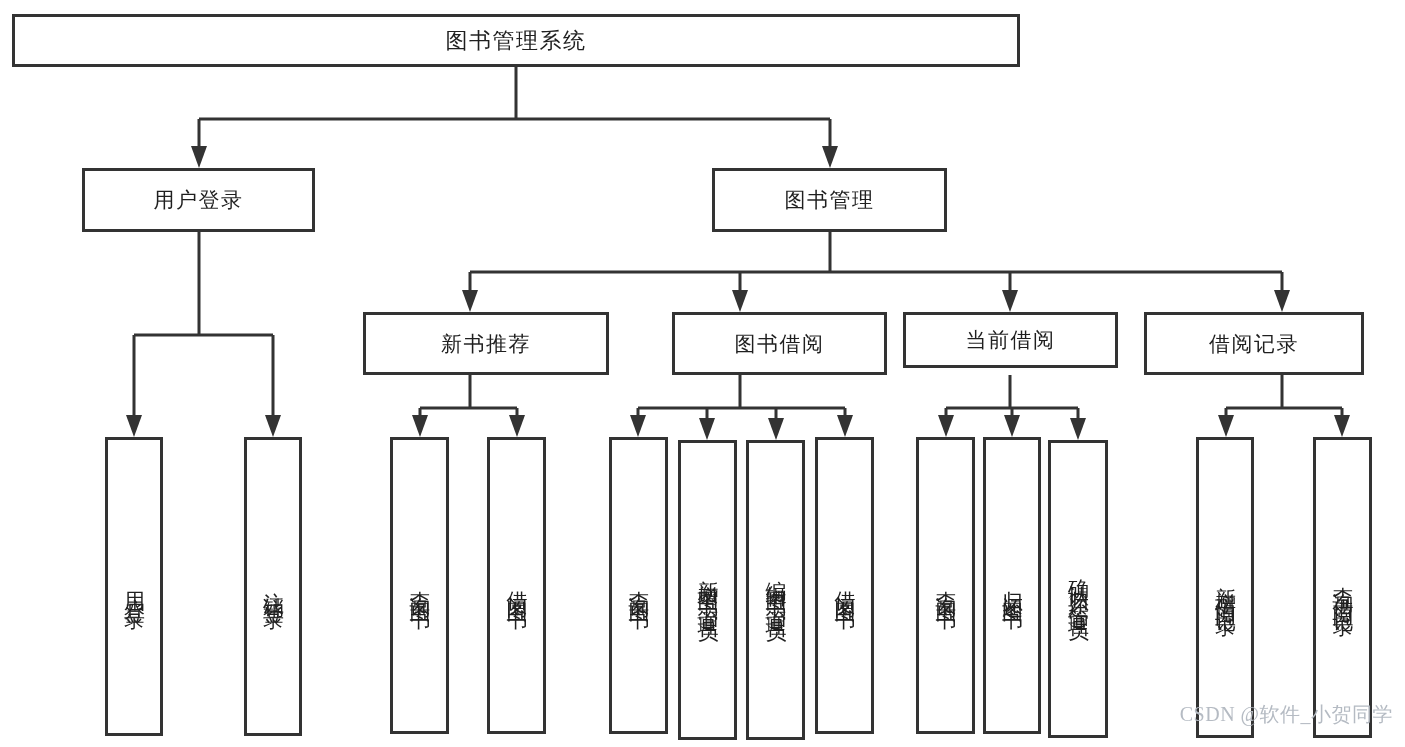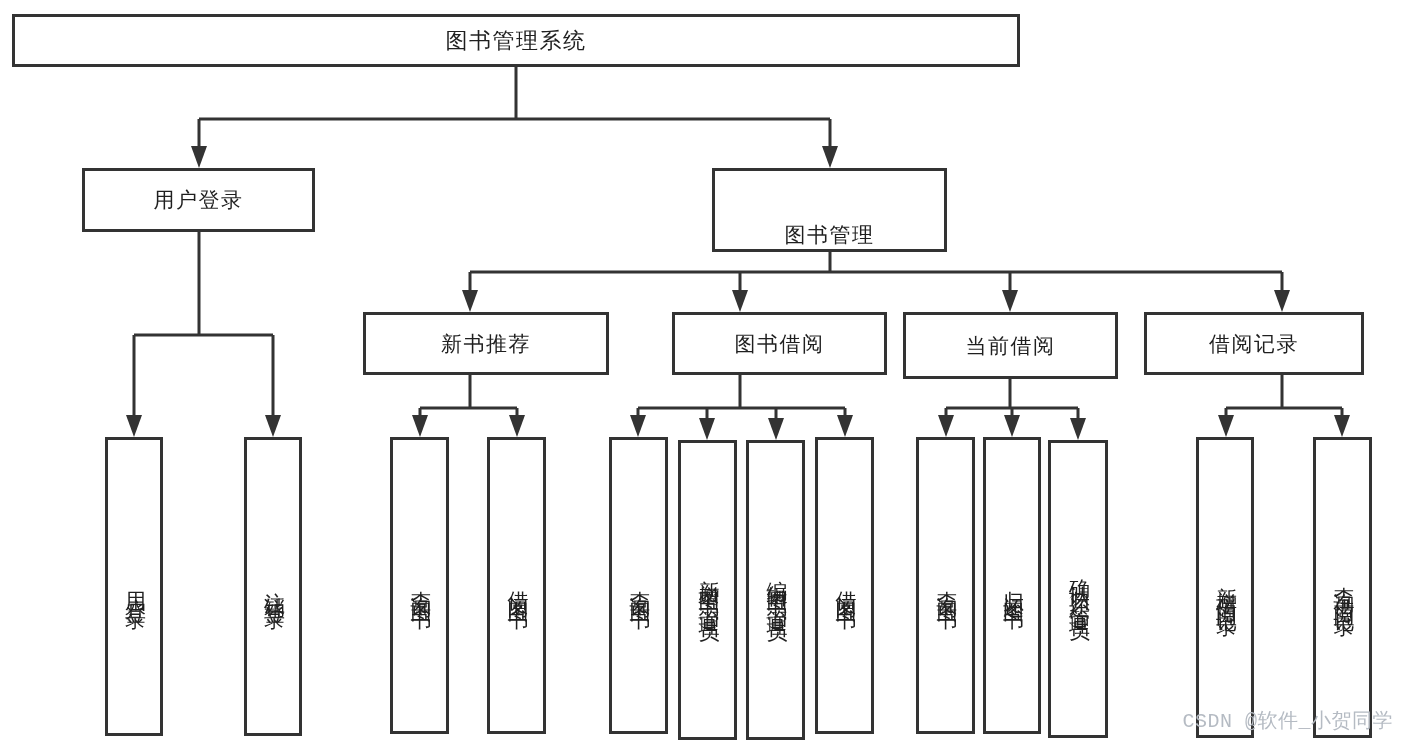--- a/index.html
+++ b/index.html
@@ -1,33 +1,33 @@
 <!DOCTYPE html>
 <html><head>
 <meta charset="utf-8">
 <style>
   html,body{margin:0;padding:0;background:#ffffff;}
   .canvas{
     position:relative;width:1405px;height:747px;background:#ffffff;
-    font-family:Liberation Mono, monospace;overflow:hidden;
+    font-family:Liberation Serif, serif;overflow:hidden;
   }
   .wires{position:absolute;left:0;top:0;width:1405px;height:747px;}
   .node{
     position:absolute;background:#ffffff;border:3px solid #333333;
     box-sizing:border-box;display:flex;align-items:center;justify-content:center;
     color:#1f1f1f;
   }
   .h .label{font-size:21px;letter-spacing:1.5px;white-space:nowrap;}
   .root .label{font-size:22px;}
   .v .label{
     writing-mode:vertical-rl;text-orientation:mixed;
     font-size:21px;letter-spacing:6px;line-height:1;white-space:nowrap;
   }
   .watermark{
-    position:absolute;right:12px;bottom:13px;font-size:20px;
+    position:absolute;right:12px;bottom:19px;font-size:20px;
     color:#b5bbc3;letter-spacing:0.5px;z-index:5;white-space:nowrap;margin-left:13px;
   }
 </style>
 </head>
 <body>
 
 <div class="canvas">
 
   <svg class="wires" viewBox="0 0 1405 747" xmlns="http://www.w3.org/2000/svg">
     <g stroke="#333333" stroke-width="3" fill="none">
@@ -62,31 +62,31 @@
     </g>
   </svg>
 
   <div class="node h root" style="left:12px;top:14px;width:1008px;height:53px;">
     <span class="label">图书管理系统</span>
   </div>
 
   <div class="node h" style="left:82px;top:168px;width:233px;height:64px;">
     <span class="label">用户登录</span>
   </div>
-  <div class="node h" style="left:712px;top:168px;width:235px;height:84px;align-items:flex-end;">
+  <div class="node h" style="left:712px;top:168px;width:235px;height:64px;">
     <span class="label">图书管理</span>
   </div>
 
   <div class="node h" style="left:363px;top:312px;width:246px;height:63px;">
     <span class="label">新书推荐</span>
   </div>
   <div class="node h" style="left:632px;top:312px;width:215px;height:63px;margin-left:40px;">
     <span class="label">图书借阅</span>
   </div>
-  <div class="node h" style="left:903px;top:312px;width:215px;height:67px;">
+  <div class="node h" style="left:903px;top:312px;width:215px;height:56px;">
     <span class="label">当前借阅</span>
   </div>
   <div class="node h" style="left:1144px;top:312px;width:220px;height:63px;">
     <span class="label">借阅记录</span>
   </div>
 
   <div class="node v" style="left:105px;top:437px;width:58px;height:299px;">
     <span class="label">用户登录</span>
   </div>
   <div class="node v" style="left:244px;top:437px;width:58px;height:299px;">

